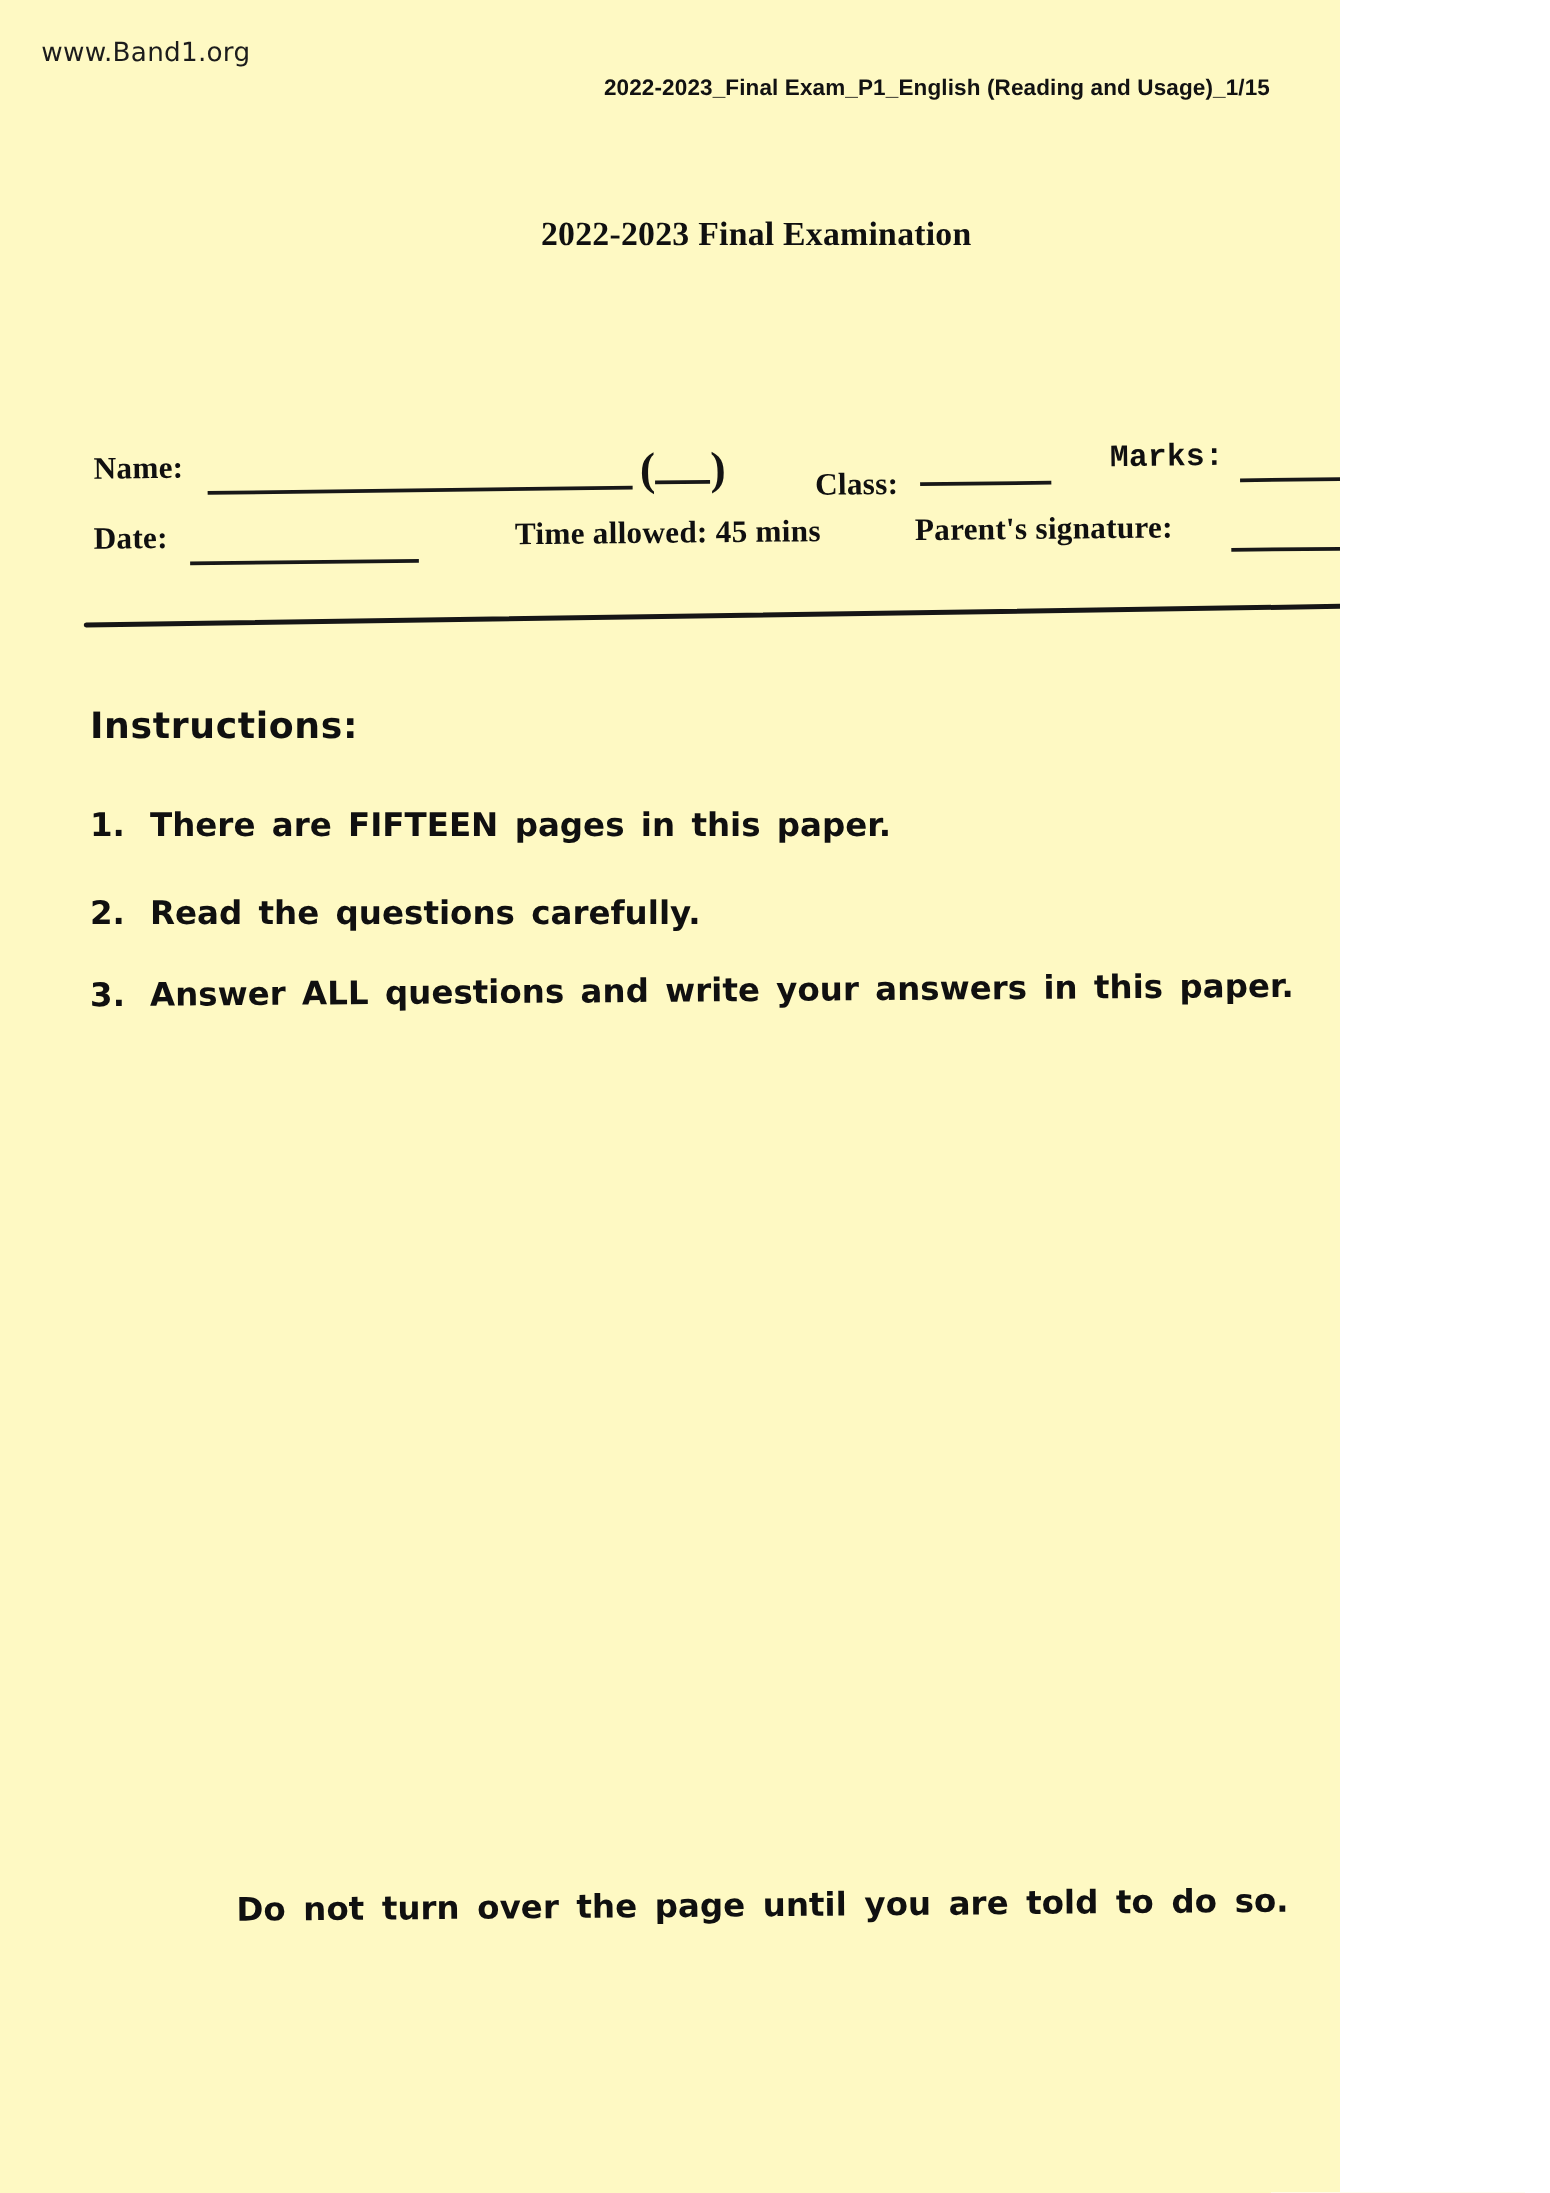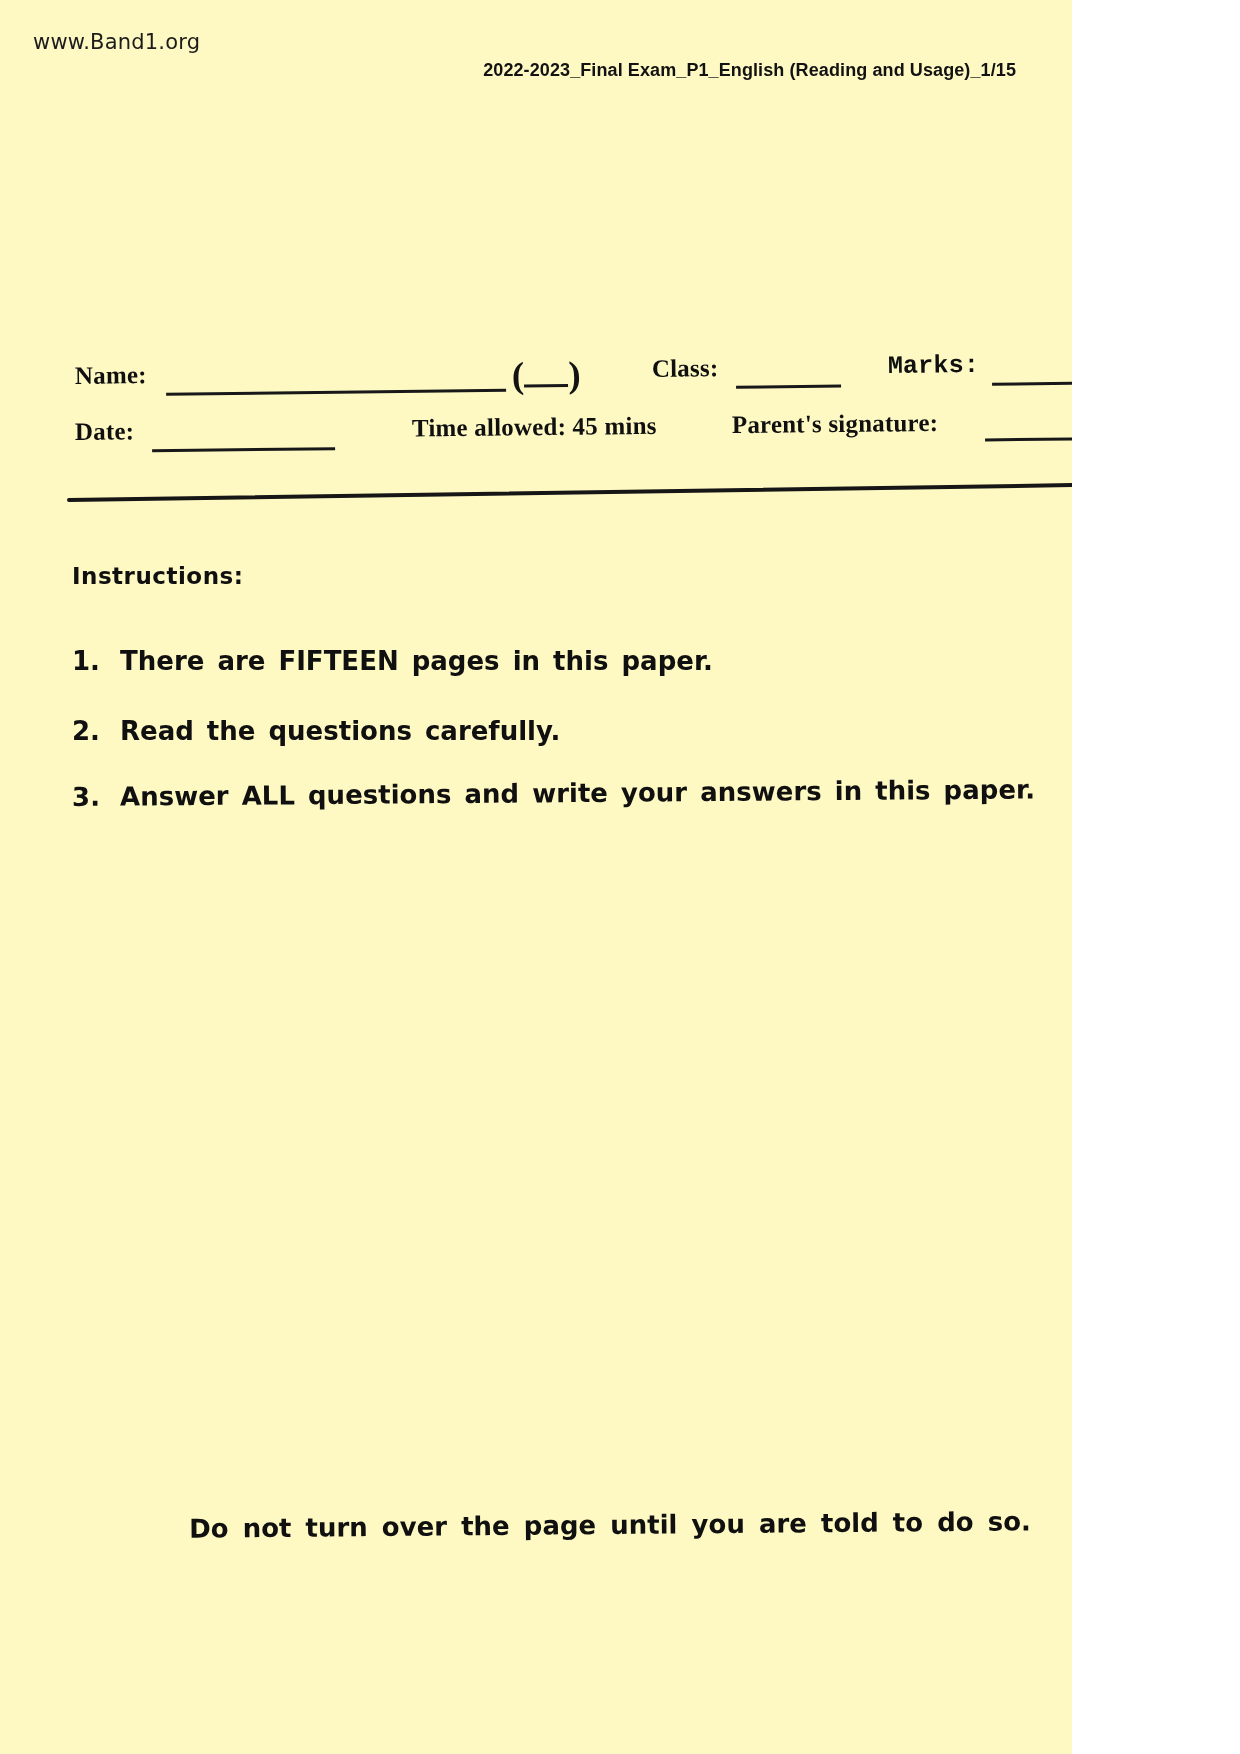--- a/index.html
+++ b/index.html
@@ -53,21 +53,21 @@
   
   .divider-line{
     position:absolute;left:67px;top:498px;width:1100px;height:4px;
     background:#161616;border-radius:2px;
     transform:rotate(-0.85deg);transform-origin:left center;
   }
   
   .instructions-heading{
     position:absolute;left:72px;top:563px;
     font-family:"DejaVu Sans", sans-serif;font-weight:bold;
-    font-size:23px;letter-spacing:0.5px;color:#101010;
+    font-size:29px;letter-spacing:0.5px;color:#101010;
   }
   .instruction-item{
     position:absolute;left:72px;
     font-family:"DejaVu Sans", sans-serif;font-weight:bold;
     font-size:26px;color:#101010;word-spacing:4px;white-space:nowrap;
     display:flex;
   }
   .instruction-num{display:inline-block;width:32px;margin-right:16px;}
   .instruction-item-1{top:646px;}
   .instruction-item-2{top:716px;}
@@ -84,27 +84,28 @@
 </head>
 <body>
 
 <div class="page">
 
   <div class="watermark">www.Band1.org</div>
 
   <div class="header-filename">2022-2023_Final Exam_P1_English (Reading and Usage)_1/15</div>
 
   <div class="title-block">
+    <div class="title-line2">2022-2023 Final Examination</div>
   </div>
 
   <div class="form-row form-row-1">
     <span class="form-label" style="left:5px;">Name:</span>
     <span class="blank-line" style="left:96px;width:340px;"></span>
     <span class="paren-group"><span>(</span><span class="paren-blank"></span><span>)</span></span>
-    <span class="form-label" style="left:582px;">Class:</span>
+    <span class="form-label" style="left:582px;margin-top:20px;">Class:</span>
     <span class="blank-line" style="left:666px;width:105px;"></span>
     <span class="form-label" style="left:818px;font-family:Liberation Mono, monospace;">Marks:</span>
     <span class="blank-line" style="left:922px;width:113px;"></span>
     <span class="form-label" style="left:1037px;">/100</span>
   </div>
 
   <div class="form-row form-row-2">
     <span class="form-label" style="left:5px;">Date:</span>
     <span class="blank-line" style="left:82px;width:183px;"></span>
     <span class="form-label" style="left:342px;">Time allowed: 45 mins</span>

